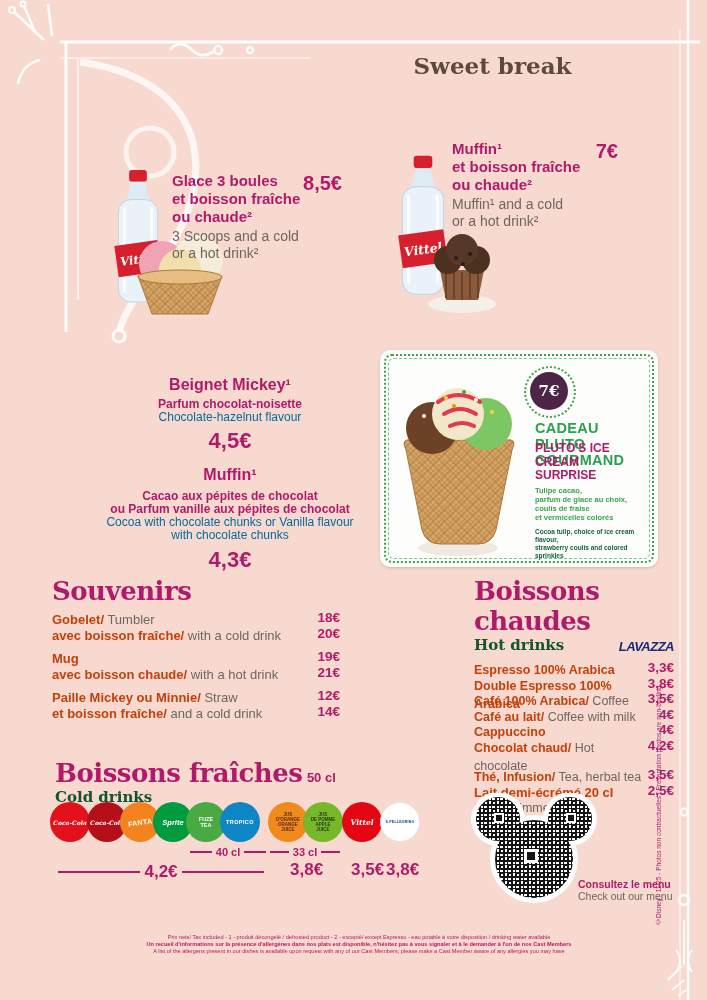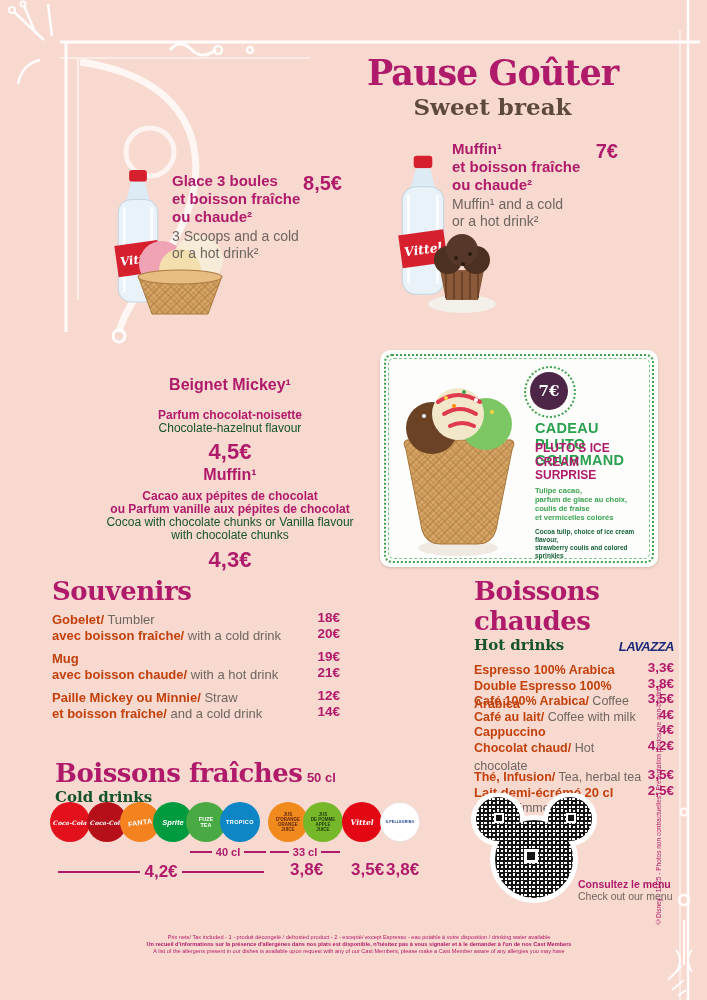--- a/index.html
+++ b/index.html
@@ -10,21 +10,21 @@
   .center{text-align:center;}
   .title-main{font-family:"DejaVu Serif",serif;font-weight:700;font-size:35px;letter-spacing:-1px;color:#b01a6a;}
   .title-sub{font-family:"DejaVu Serif",serif;font-weight:700;font-size:23px;color:#5d4a3c;}
   .sec-title{font-family:"DejaVu Serif",serif;font-weight:700;font-size:26px;color:#b01a6a;letter-spacing:-0.5px;}
   .sec-sub{font-family:"DejaVu Serif",serif;font-weight:700;font-size:15px;color:#14532d;}
   .item-fr{font-weight:700;font-size:15px;line-height:18px;color:#b01a6a;}
   .item-en{font-size:14px;line-height:17px;color:#6e6660;}
   .price-lg{font-weight:700;font-size:20px;color:#b01a6a;}
   .price-xl{font-weight:700;font-size:22px;color:#b01a6a;}
   .small-fr{font-weight:700;font-size:12px;line-height:13px;color:#b01a6a;}
-  .small-en{font-size:12px;line-height:13px;color:#14532d;}
+  .small-en{font-size:12px;line-height:13px;color:#0369a1;}
   .row{display:flex;justify-content:space-between;align-items:flex-start;}
   .row .lbl .fr{font-weight:700;font-size:13px;color:#c2410c;}
   .row .lbl .en{font-size:13px;color:#6e6660;}
   .row .price{font-weight:700;font-size:13.5px;color:#b01a6a;}
   .blk{display:block;}
   .sv-row{height:16px;}
   .hd-row{height:15.5px;}
   .hd-row .lbl .fr{font-size:12.5px;}
   .hd-row .lbl .en{font-size:12.5px;}
   .gap7{margin-top:7px;}
@@ -90,21 +90,20 @@
       <path d="M 680 30 V 1000" stroke-width="1"></path>
       <circle cx="684" cy="812" r="3.5" stroke-width="2"></circle>
       <circle cx="684" cy="900" r="5" stroke-width="2.5"></circle>
       <path d="M 684 920 V 965 M 676 950 q 8 10 0 22 M 692 950 q -8 10 0 22" stroke-width="2"></path>
       <path d="M 668 980 l 14 -14 M 672 990 l 12 -10 M 678 996 l 8 -6" stroke-width="1.8"></path>
     </g>
   </svg>
 
 
   <div class="abs center" style="left:360px;top:52px;width:265px;">
-    <div class="title-main">Pause Goûter</div>
     <div class="title-sub">Sweet break</div>
   </div>
 
   <svg class="abs" style="left:108px;top:168px;" width="60" height="138" viewBox="0 0 60 140">
     <defs>
       <pattern id="waffle" width="8" height="8" patternUnits="userSpaceOnUse" patternTransform="rotate(45)">
         <rect width="8" height="8" fill="#d9a766"></rect>
         <path d="M 0 0 H 8 M 0 4 H 8" stroke="#b07f45" stroke-width="1.2"></path>
         <path d="M 0 0 V 8 M 4 0 V 8" stroke="#b07f45" stroke-width="1.2"></path>
       </pattern>
@@ -162,21 +161,21 @@
   </svg>
   <div class="abs pre item-fr" style="left:452px;top:140px;width:130px;">Muffin¹
 et boisson fraîche
 ou chaude²</div>
   <div class="abs pre item-en" style="left:452px;top:196px;width:140px;">Muffin¹ and a cold
 or a hot drink²</div>
   <div class="abs price-lg" style="left:560px;top:140px;width:58px;text-align:right;">7€</div>
 
   <div class="abs center" style="left:95px;top:376px;width:270px;">
     <div class="item-fr" style="font-size:16px;">Beignet Mickey¹</div>
-    <div class="small-fr" style="margin-top:15px;">Parfum chocolat-noisette</div>
+    <div class="small-fr" style="margin-top:4px;">Parfum chocolat-noisette</div>
     <div class="small-en">Chocolate-hazelnut flavour</div>
     <div class="price-xl" style="margin-top:4px;">4,5€</div>
   </div>
 
   <div class="abs center" style="left:75px;top:466px;width:310px;">
     <div class="item-fr" style="font-size:16px;">Muffin¹</div>
     <div class="small-fr pre" style="margin-top:6px;">Cacao aux pépites de chocolat
 ou Parfum vanille aux pépites de chocolat</div>
     <div class="small-en pre">Cocoa with chocolate chunks or Vanilla flavour
 with chocolate chunks</div>

